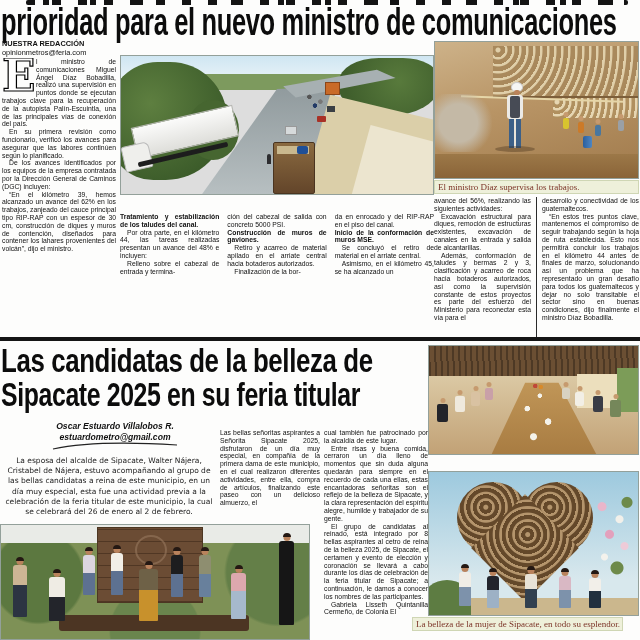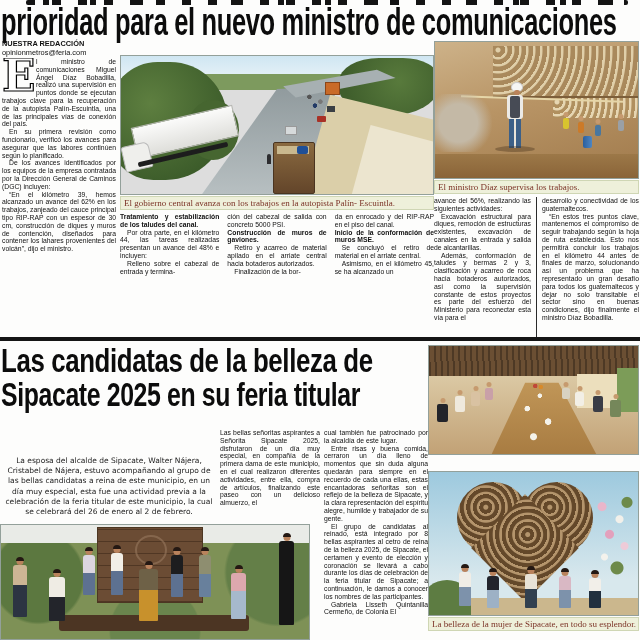--- a/index.html
+++ b/index.html
@@ -103,21 +103,20 @@
     <div style="left:152px;top:86px;width:40px;height:50px;background:linear-gradient(#8a6a40,#63452a);border:1px solid #4a3420;border-radius:2px;"></div>
     <div style="left:156px;top:90px;width:32px;height:8px;background:#c9b88e;"></div>
     <div style="left:146px;top:98px;width:4px;height:10px;background:#2d2d30;border-radius:2px 2px 0 0;"></div>
     <div style="left:164px;top:70px;width:10px;height:7px;background:#d6dadb;border:1px solid #999;"></div>
     <div style="left:176px;top:90px;width:11px;height:8px;background:#1f4f96;border-radius:2px;"></div>
     <div style="left:196px;top:60px;width:9px;height:6px;background:#a83126;border-radius:1px;"></div>
     <div style="left:206px;top:50px;width:8px;height:6px;background:#3a3f44;"></div>
     <div style="left:204px;top:26px;width:13px;height:11px;background:#c96a28;border:1px solid #8a4518;"></div>
     <div style="left:184px;top:36px;width:22px;height:16px;background:radial-gradient(circle at 20% 30%,#555 0 2px,transparent 2.5px),radial-gradient(circle at 70% 60%,#777 0 2px,transparent 2.5px),radial-gradient(circle at 45% 85%,#223a66 0 2px,transparent 2.5px);"></div>
   </div>
-  <div class="caption" style="left:120px;top:196px;width:314px;height:14px;">El gobierno central avanza con los trabajos en la autopista Palín- Escuintla.</div>
 
   <div class="cols coltext" id="cols-under">
     <div class="c">
       <p class="bh">Tratamiento y estabilización de los taludes del canal.</p>
       <p>Por otra parte, en el kilómetro 44, las tareas realizadas presentan un avance del 48% e incluyen:</p>
       <p>Relleno sobre el cabezal de entrada y termina-</p>
     </div>
     <div class="c">
       <p class="noind">ción del cabezal de salida con concreto 5000 PSI.</p>
       <p class="bh">Construcción de muros de gaviones.</p>
@@ -163,20 +162,27 @@
       <p class="noind">desarrollo y conectividad de los guatemaltecos.</p>
       <p>“En estos tres puntos clave, mantenemos el compromiso de seguir trabajando según la hoja de ruta establecida. Esto nos permitirá concluir los trabajos en el kilómetro 44 antes de finales de marzo, solucionando así un problema que ha representado un gran desafío para todos los guatemaltecos y dejar no solo transitable el sector sino en buenas condiciones, dijo finalmente el ministro Díaz Bobadilla.</p>
     </div>
   </div>
 
   <div class="divider"></div>
 
   <div class="hl" id="hl-b1">Las candidatas de la belleza de</div>
   <div class="hl" id="hl-b2">Sipacate 2025 en su feria titular</div>
 
+  <div id="byline-bot">
+    <div>Oscar Estuardo Villalobos R.</div>
+    <div>estuardometro@gmail.com</div>
+    <svg id="bflourish" width="130" height="9" viewBox="0 0 130 9">
+        <path d="M3 7 Q 45 -2 127 3" stroke="#222" stroke-width="1.2" fill="none"></path>
+      </svg>
+  </div>
 
   <p id="intro">La esposa del alcalde de Sipacate, Walter Nájera, Cristabel de Nájera, estuvo acompañando al grupo de las bellas candidatas a reina de este municipio, en un día muy especial, esta fue una actividad previa a la celebración de la feria titular de este municipio, la cual se celebrará del 26 de enero al 2 de febrero.</p>
 
   <div class="bcol coltext" id="bcol2">
     <p class="noind">Las bellas señoritas aspirantes a Señorita Sipacate 2025, disfrutaron de un día muy especial, en compañía de la primera dama de este municipio, en el cual realizaron diferentes actividades, entre ella, compra de artículos, finalizando este paseo con un delicioso almuerzo, el</p>
   </div>
   <div class="bcol coltext" id="bcol3">
     <p class="noind">cual también fue patrocinado por la alcaldía de este lugar.</p>
     <p>Entre risas y buena comida, cerraron un día lleno de momentos que sin duda alguna quedarán para siempre en el recuerdo de cada una ellas, estas encantadoras señoritas son el reflejo de la belleza de Sipacate, y la clara representación del espíritu alegre, humilde y trabajador de su gente.</p>
     <p>El grupo de candidatas al reinado, está integrado por 8 bellas aspirantes al cetro de reina de la belleza 2025, de Sipacate, el certamen y evento de elección y coronación se llevará a cabo durante los días de celebración de la feria titular de Sipacate; a continuación, le damos a conocer los nombres de las participantes.</p>
@@ -225,15 +231,15 @@
     <div class="wik" style="left:58px;top:38px;width:76px;height:76px;transform:rotate(45deg);"></div>
     <div style="left:158px;top:22px;width:50px;height:84px;background:radial-gradient(circle at 30% 15%,#e9b6ca 0 4px,transparent 5px),radial-gradient(circle at 65% 30%,#f2f0ea 0 3.5px,transparent 4.5px),radial-gradient(circle at 45% 48%,#e3a0bc 0 4px,transparent 5px),radial-gradient(circle at 75% 62%,#eecbd8 0 3.5px,transparent 4.5px),radial-gradient(circle at 35% 75%,#f4f2ec 0 3px,transparent 4px),radial-gradient(circle at 60% 88%,#6d8a4a 0 6px,transparent 7px),radial-gradient(circle at 80% 10%,#6d8a4a 0 5px,transparent 6px);"></div>
     <div style="left:0;top:126px;width:100%;height:19px;background:#cbb78d;"></div>
     <div style="left:-6px;top:108px;width:48px;height:40px;background:#5d7c42;border-radius:50% 50% 0 0;"></div>
     <div class="fig" style="left:30px;top:100px;width:12px;height:34px;background:linear-gradient(#f0ede6 45%,#7d92ab 45%);"></div>
     <div class="fig" style="left:58px;top:104px;width:12px;height:32px;background:linear-gradient(#22242c 45%,#9db1c5 45%);"></div>
     <div class="fig" style="left:96px;top:102px;width:12px;height:34px;background:linear-gradient(#e8e2d6 45%,#31404f 45%);"></div>
     <div class="fig" style="left:130px;top:104px;width:12px;height:32px;background:linear-gradient(#d9b8c4 45%,#7d92ab 45%);"></div>
     <div class="fig" style="left:160px;top:106px;width:12px;height:30px;background:linear-gradient(#f2efe9 45%,#22303e 45%);"></div>
   </div>
-  <div class="caption" style="left:428px;top:617px;width:211px;height:14px;">La belleza de la mujer de Sipacate, en todo su esplendor.</div>
+  <div class="caption" style="left:412px;top:617px;width:211px;height:14px;">La belleza de la mujer de Sipacate, en todo su esplendor.</div>
 
 </div>
 
 </body></html>

